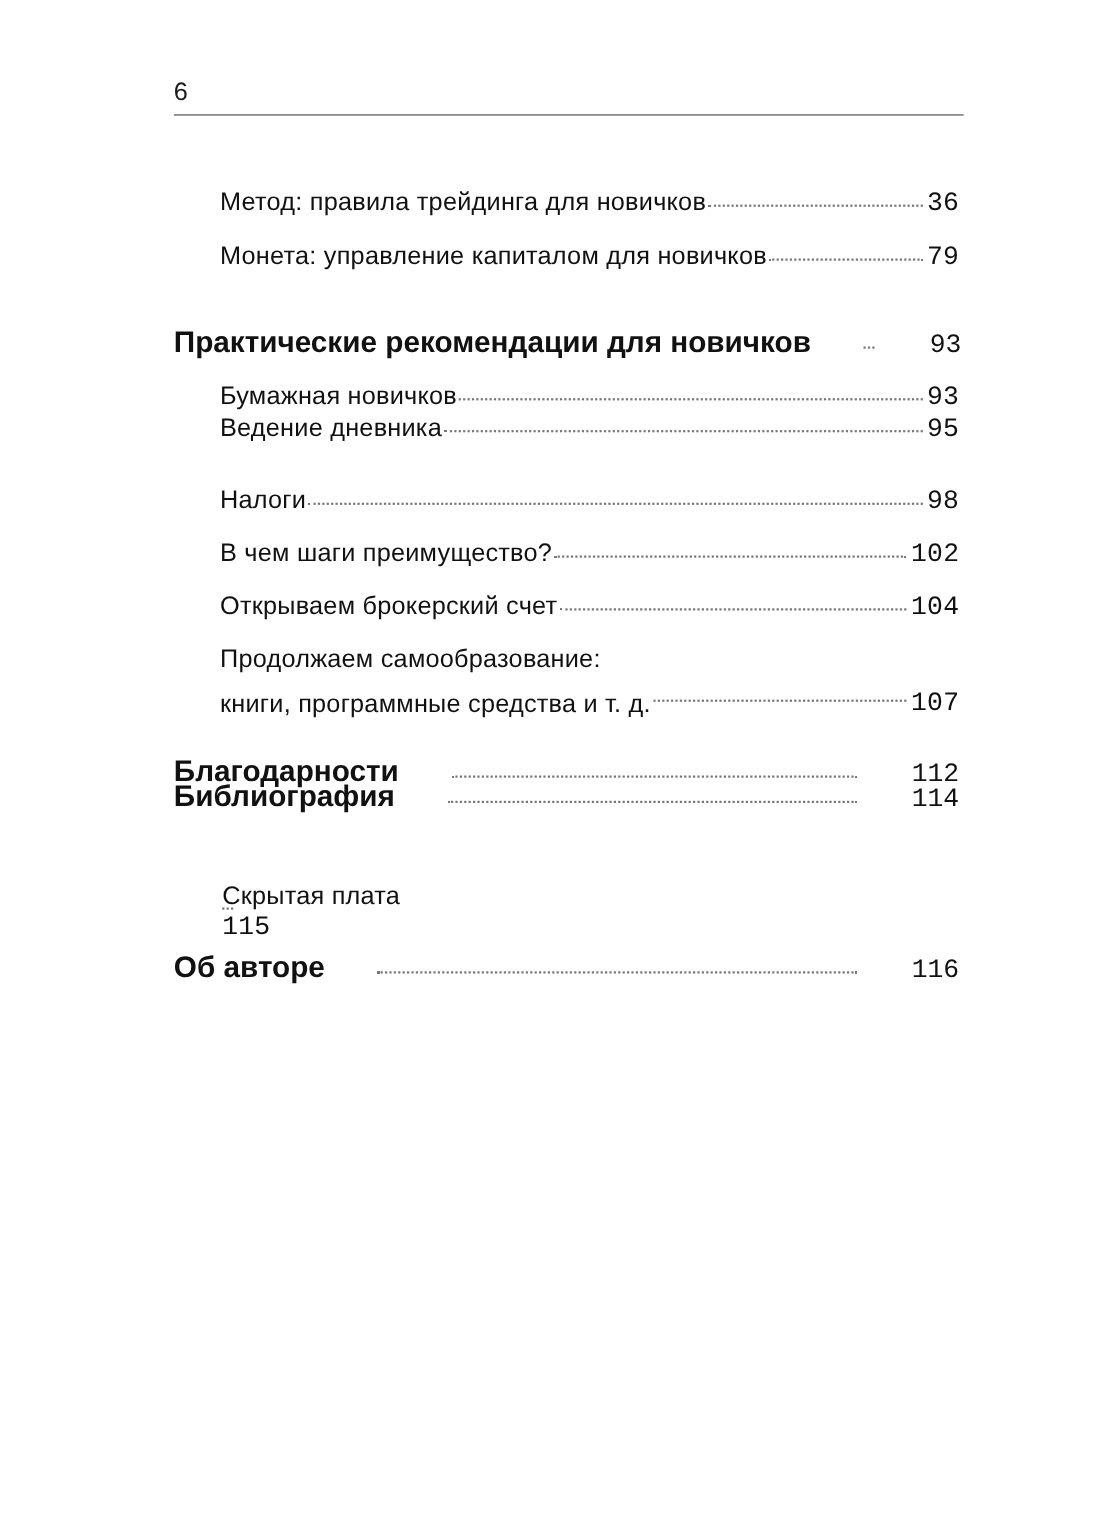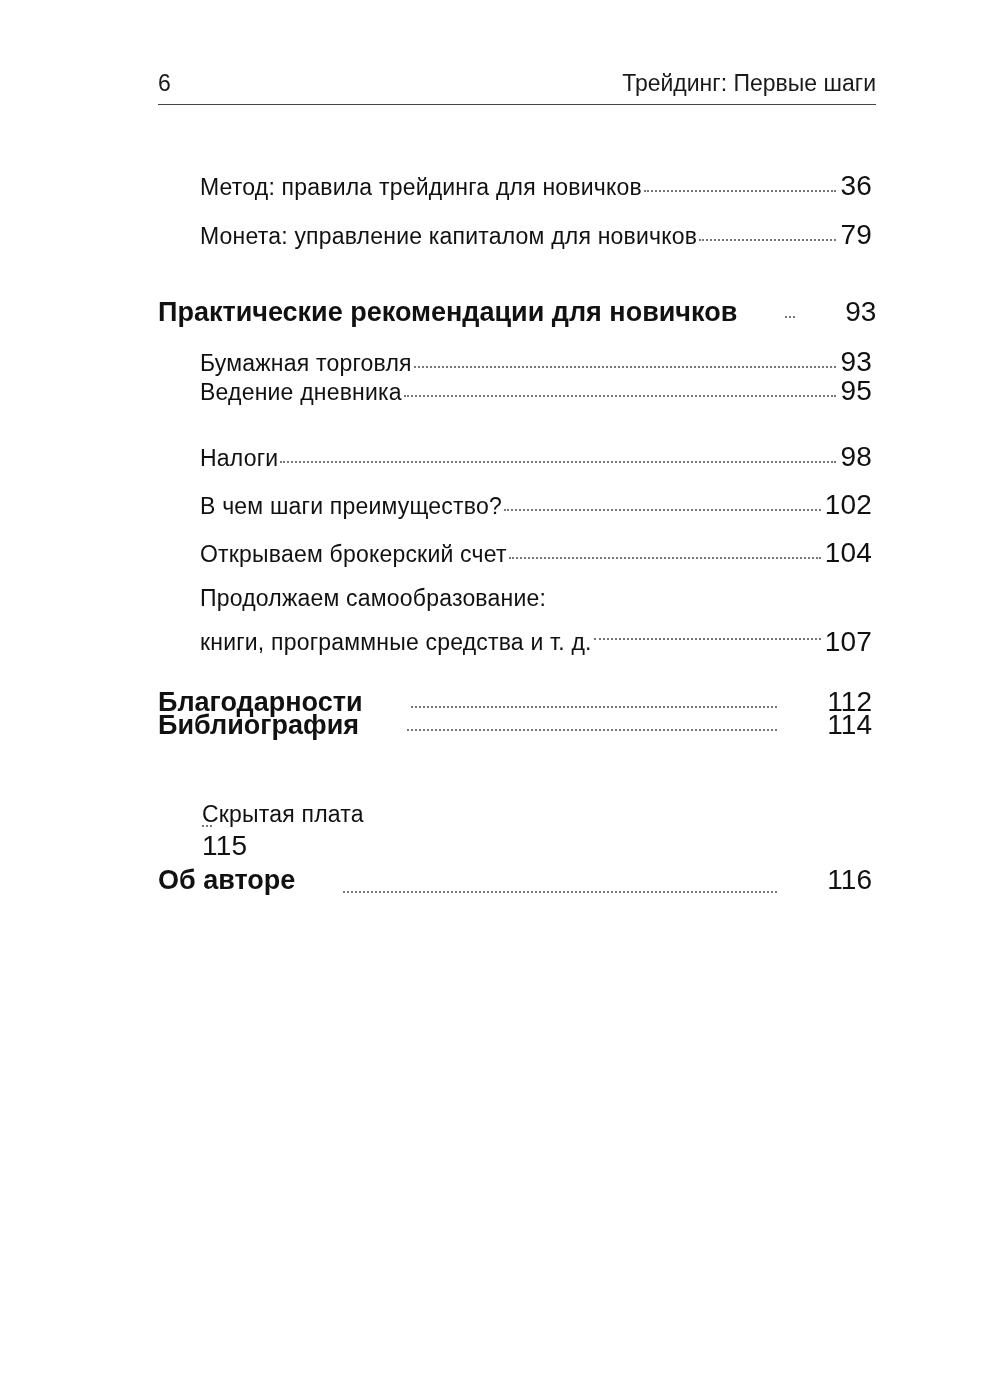--- a/index.html
+++ b/index.html
@@ -73,44 +73,43 @@
     .leader {
       flex: 1 1 auto;
       margin: 0 4px 0 2px;
       border-bottom: 2px dotted #777777;
       height: 0;
       transform: translateY(-3px);
       min-width: 10px;
     }
     .page-num {
       flex: 0 0 auto;
-      font-family: Liberation Sans, sans-serif;
+      font-family: Liberation Mono, monospace;
       font-weight: normal;
-      font-size: 28px;
+      font-size: 24px;
       text-align: right;
     }
     .toc-row.multi {
       flex-direction: column;
       align-items: stretch;
     }
     .toc-row.multi .line {
       display: flex;
       align-items: center;
       width: 672px;
     }
     .toc-row.multi .line + .line {
       margin-top: 14px;
     }
   </style>
 </head>
 <body>
 
 <div class="running-head">
   <span>6</span>
-  <span>Трейдинг: Первые шаги</span>
 </div>
 <div class="head-rule"></div>
 
 <div class="toc">
 
   <div class="toc-row level-2" style="top:170px;">
     <span class="entry-title">Метод: правила трейдинга для новичков</span>
     <span class="leader"></span>
     <span class="page-num">36</span>
   </div>
@@ -121,21 +120,21 @@
     <span class="page-num">79</span>
   </div>
 
   <div class="toc-row level-1" style="top:296px;">
     <span class="entry-title">Практические рекомендации для новичков</span>
     <span class="leader"></span>
     <span class="page-num">93</span>
   </div>
 
   <div class="toc-row level-2" style="top:346px;">
-    <span class="entry-title">Бумажная торговля</span>
+    <span class="entry-title">Бумажная новичков</span>
     <span class="leader"></span>
     <span class="page-num">93</span>
   </div>
 
   <div class="toc-row level-2" style="top:375px;">
     <span class="entry-title">Ведение дневника</span>
     <span class="leader"></span>
     <span class="page-num">95</span>
   </div>
 
@@ -179,19 +178,19 @@
     <span class="leader"></span>
     <span class="page-num">114</span>
   </div>
 
   <div class="toc-row level-2" style="top:801px;flex-direction:column;">
     <span class="entry-title">Скрытая плата</span>
     <span class="leader"></span>
     <span class="page-num">115</span>
   </div>
 
-  <div class="toc-row level-1" style="top:864px;align-items:flex-end;">
+  <div class="toc-row level-1" style="top:864px;">
     <span class="entry-title">Об авторе</span>
     <span class="leader"></span>
     <span class="page-num">116</span>
   </div>
 
 </div>
 
 </body></html>

